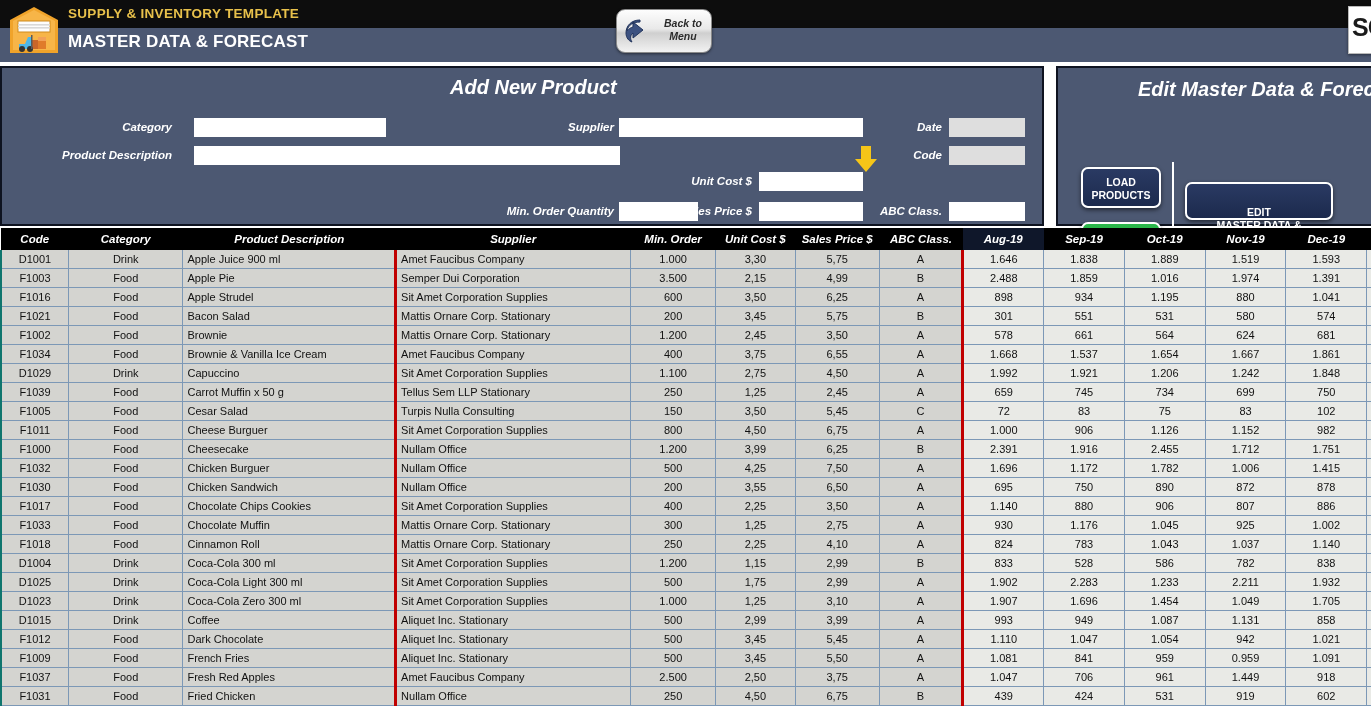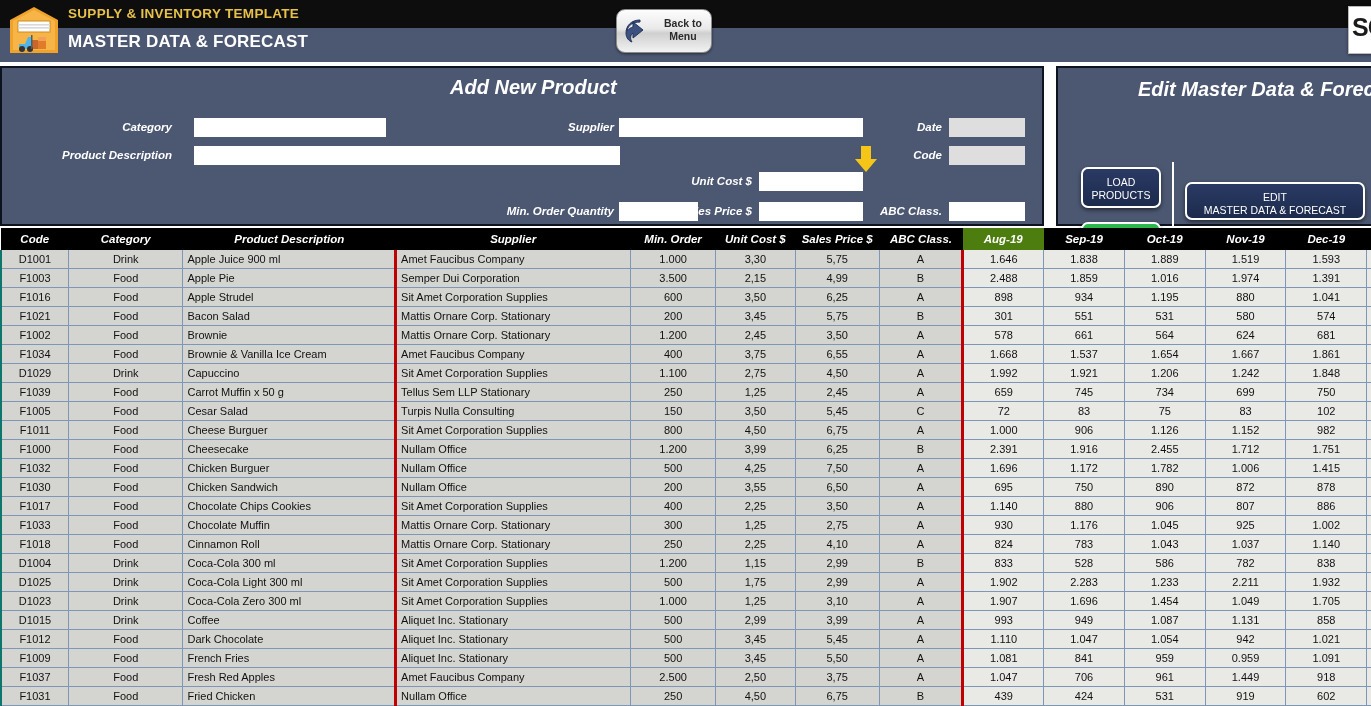--- a/index.html
+++ b/index.html
@@ -13,62 +13,62 @@
   .logo-box{position:absolute;left:8px;top:4px;width:52px;height:52px;}
   .tmpl-title{position:absolute;left:68px;top:6px;font-size:13.5px;font-weight:bold;color:#e8c14b;
     letter-spacing:.3px;font-family:"Liberation Sans",sans-serif;}
   .page-title{position:absolute;left:68px;top:32px;font-size:17px;font-weight:bold;color:#ffffff;letter-spacing:.2px;}
 
   .back-btn{position:absolute;left:616px;top:9px;width:94px;height:42px;border-radius:9px;
     background:linear-gradient(180deg,#fdfdfd 0%,#e9e9e9 45%,#cfcfcf 55%,#f2f2f2 100%);
     border:1px solid #8a8a8a;box-shadow:0 1px 3px rgba(0,0,0,.5);}
   .back-btn .arrow{position:absolute;left:6px;top:6px;width:30px;height:30px;}
   .back-btn .lbl{position:absolute;left:40px;top:7px;width:52px;text-align:center;font-size:10.5px;
-    font-weight:bold;color:#2b2b2b;line-height:13px;}
+    font-style:italic;font-weight:bold;color:#2b2b2b;line-height:13px;}
 
   .so-logo{position:absolute;left:1348px;top:6px;width:40px;height:46px;background:#ffffff;
     border:1px solid #b9b9b9;box-shadow:0 1px 3px rgba(0,0,0,.45);}
   .so-logo span{position:absolute;left:3px;top:6px;font-size:25px;font-weight:bold;color:#1b1b1b;letter-spacing:-1px;}
 
   
   .panel-wrap{position:absolute;left:0;top:62px;width:1371px;height:164px;background:#ffffff;}
   .panel{position:absolute;top:4px;background:#4c5872;border:2px solid #0e1320;}
   .panel-left{left:0;width:1040px;height:156px;}
   .panel-right{left:1056px;width:313px;height:156px;}
 
   .panel-head{position:absolute;font-size:20px;font-style:italic;font-weight:bold;color:#ffffff;}
 
   .f-label{position:absolute;font-size:11.5px;font-style:italic;font-weight:bold;color:#ffffff;text-align:right;}
   .f-input{position:absolute;background:#ffffff;border:0;height:17px;}
   .f-input.grey{background:#dedede;}
 
   .btn3d{position:absolute;border-radius:7px;border:2px solid #ffffff;
-    box-shadow:0 2px 4px rgba(0,0,0,.55);text-align:center;color:#ffffff;font-weight:normal;}
+    box-shadow:0 2px 4px rgba(0,0,0,.55);text-align:center;color:#ffffff;font-weight:bold;}
   .btn-clear{left:194px;top:183px;width:122px;height:28px;background:linear-gradient(180deg,#e8302a 0%,#c8100c 100%);
     font-size:11.5px;line-height:27px;}
   .btn-save{left:343px;top:183px;width:88px;height:28px;background:linear-gradient(180deg,#14a83c 0%,#0b8a2e 100%);
     font-size:11.5px;line-height:27px;}
 
   .arrow-down{position:absolute;left:855px;top:84px;width:22px;height:26px;}
 
   .btn-navy{background:linear-gradient(180deg,#2a3a63 0%,#1c2a4d 100%);}
   .btn-green{background:linear-gradient(180deg,#2cb84c 0%,#17953a 100%);}
   .btn-load{left:1081px;top:105px;width:80px;height:41px;font-size:10.5px;line-height:13px;padding-top:7px;box-sizing:border-box;}
   .btn-saveprod{left:1081px;top:160px;width:80px;height:41px;font-size:10.5px;line-height:13px;padding-top:7px;box-sizing:border-box;}
-  .btn-edit{left:1185px;top:120px;width:180px;height:38px;font-size:10.5px;line-height:13px;padding-top:7px;box-sizing:border-box;}
+  .btn-edit{left:1185px;top:120px;width:148px;height:38px;font-size:10.5px;line-height:13px;padding-top:22px;box-sizing:border-box;}
   .vdiv{position:absolute;left:1172px;top:100px;width:2px;height:104px;background:#ffffff;}
   .sku-txt{position:absolute;left:1195px;top:168px;font-size:14.5px;font-style:italic;font-weight:bold;color:#ffffff;}
   .sku-num{position:absolute;left:1310px;top:168px;font-size:14.5px;font-style:italic;font-weight:bold;color:#ffffff;}
 
   
   .tbl{position:absolute;left:0;top:228px;width:1371px;height:478px;overflow:hidden;}
   table{border-collapse:collapse;table-layout:fixed;width:1448px;font-size:11px;}
   thead th{background:#000000;color:#ffffff;font-style:italic;font-weight:bold;font-size:11.5px;
     height:22px;padding:0;text-align:center;white-space:nowrap;}
-  thead th.m-hi{background:#4d7c0f;}
+  thead th.m-hi{background:#0f172a;}
   tbody td{height:18px;padding:0 4px;background:#d4d4d0;color:#111;white-space:nowrap;overflow:hidden;
     border-right:1px solid #7c98b6;border-bottom:1px solid #7c98b6;}
   tbody td.c{text-align:center;}
   tbody td.l{text-align:left;}
   tbody td.fc{background:#e9eae6;text-align:center;}
   tbody td.sup{border-left:3px solid #c00000;}
   tbody td.aug{border-left:3px solid #c00000;}
   tbody tr td:first-child{border-left:2px solid #0f766e;}
 </style>
 </head>

